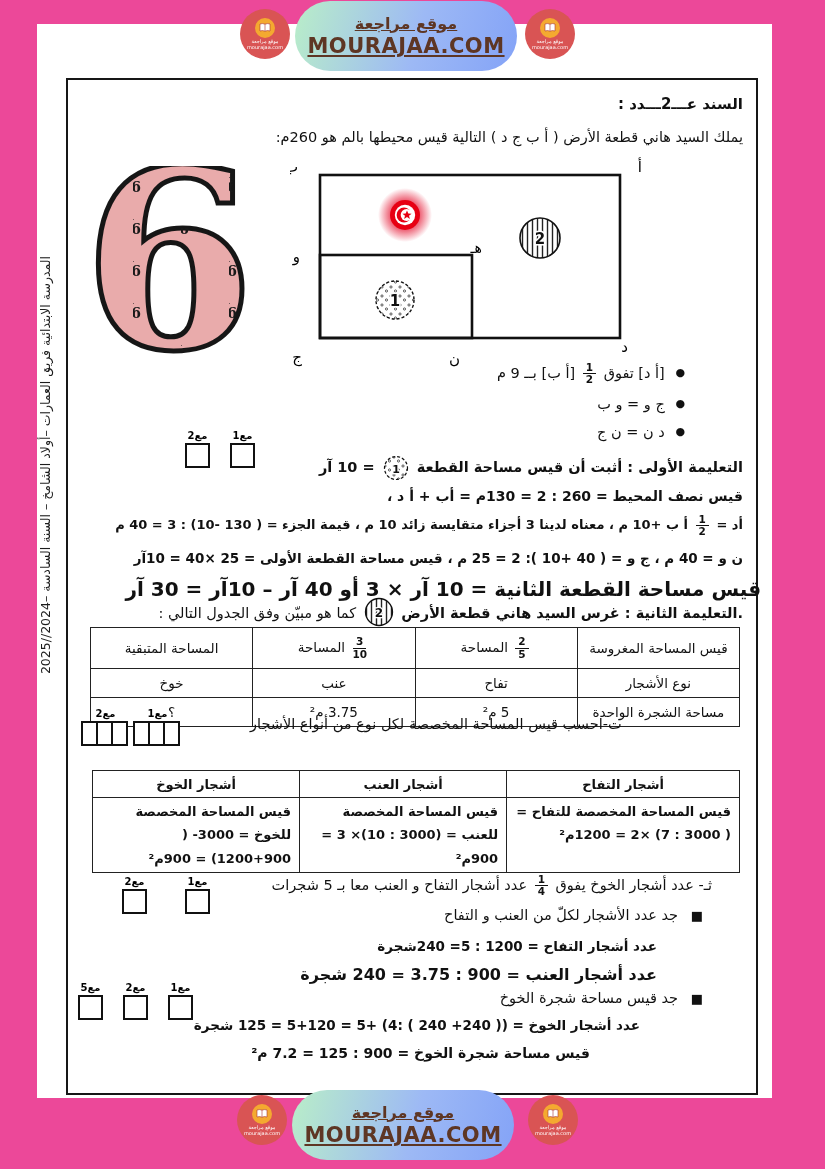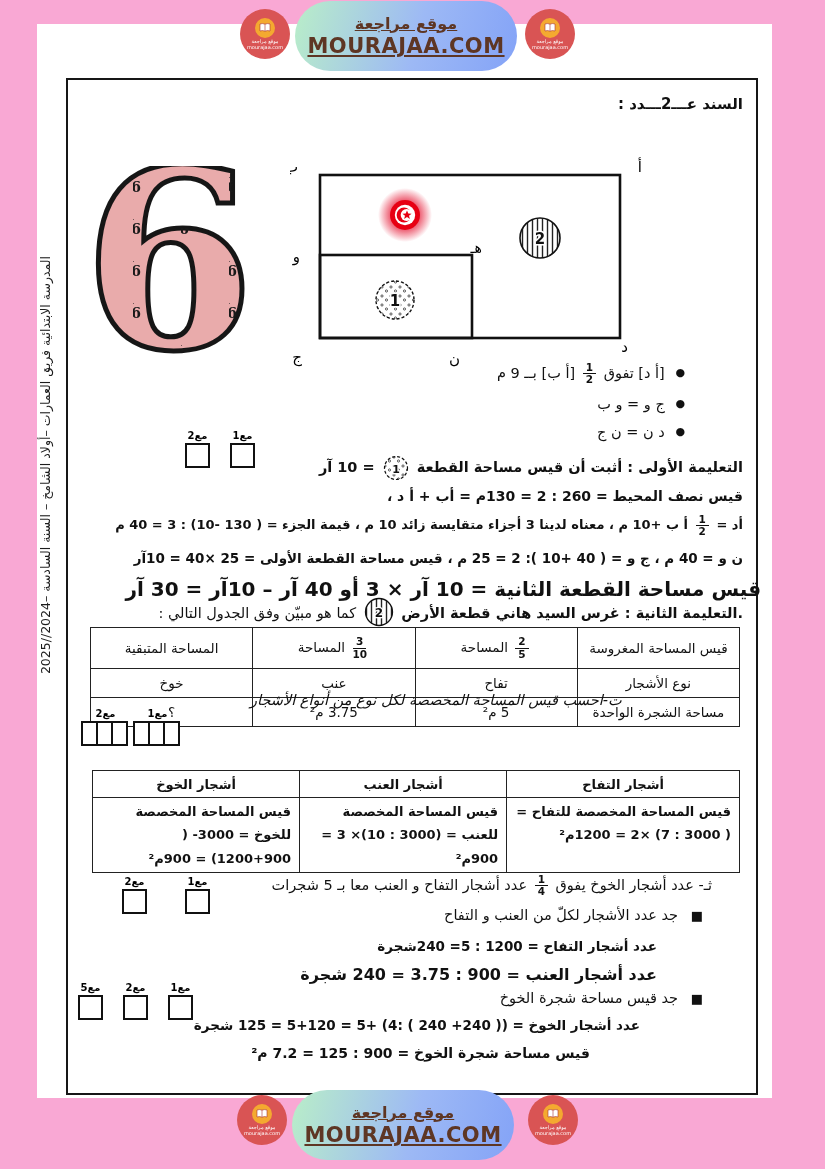--- a/index.html
+++ b/index.html
@@ -1,17 +1,17 @@
 <!DOCTYPE html>
 <html lang="ar"><head>
 <meta charset="utf-8">
 <style>
   html,body{margin:0;padding:0;}
   body{font-family:"DejaVu Sans",sans-serif;}
-  .canvas{position:relative;width:825px;height:1169px;background:#f9a8d4;overflow:hidden;direction:rtl;}
+  .canvas{position:relative;width:825px;height:1169px;background:#ec4899;overflow:hidden;direction:rtl;}
   .page{position:absolute;left:37px;top:24px;width:735px;height:1074px;background:#ffffff;}
   .frame{position:absolute;left:66px;top:78px;width:688px;height:1013px;border:2px solid #161616;background:#fff;}
   
   .pill{position:absolute;width:222px;height:70px;border-radius:38px;
         background:linear-gradient(105deg,#b9eec8 0%,#9db9f5 55%,#84a3f7 100%);
         display:flex;flex-direction:column;align-items:center;justify-content:center;z-index:6;}
   .pill .ar{font-size:16px;font-weight:bold;color:#5e3624;text-decoration:underline;line-height:1.3;}
   .pill .url{font-size:21px;font-weight:bold;color:#5e3624;text-decoration:underline;letter-spacing:.5px;}
   .logo{position:absolute;width:50px;height:50px;border-radius:50%;background:#d95454;z-index:6;
         display:flex;flex-direction:column;align-items:center;justify-content:center;}
@@ -74,20 +74,21 @@
           <path d="M1 1 Q3.5 0 6 1.2 Q8.5 0 11 1 L11 8 Q8.5 7 6 8.2 Q3.5 7 1 8 Z" fill="#fff" stroke="#a33" stroke-width="0.6"></path>
           <line x1="6" y1="1.2" x2="6" y2="8.2" stroke="#a33" stroke-width="0.6"></line>
         </svg>
     </span>
     <span class="tiny"><span>موقع مراجعة</span><br><span>mourajaa.com</span></span>
   </div>
 
   <div class="sidebar">المدرسة الابتدائية فريق العمارات –أولاد الشامخ – السنة السادسة –2024//2025</div>
 
   <div class="line b" style="top:95px;right:82px;font-size:15px;">السند عـــ2ـــدد :</div>
+  <div class="line" style="top:129px;right:82px;">يملك السيد هاني قطعة الأرض  ( أ ب ج د ) التالية  قيس محيطها بالم هو 260م:</div>
 
   <div style="position:absolute;left:85px;top:166px;z-index:2;">
     <svg width="168" height="210" viewBox="0 0 168 210">
       <defs>
         <pattern id="p6" width="48" height="42" patternUnits="userSpaceOnUse">
           <g font-size="14" font-weight="bold" fill="#1a1a1a" font-family="DejaVu Serif, serif">
             <text x="2" y="12">1 5 6</text>
             <text x="8" y="26">6 2 4 3</text>
             <text x="0" y="39">0 9 8 1</text>
           </g>
@@ -229,21 +230,21 @@
     </tr>
     <tr>
       <td>مساحة الشجرة الواحدة</td>
       <td>5 م²</td>
       <td>3.75 م²</td>
       <td>؟</td>
     </tr>
   </tbody>
     </table>
 
-  <div class="line" style="top:692px;left:250px;right:auto;font-style:italic;">ت-احسب قيس المساحة المخصصة لكل نوع من أنواع الأشجار</div>
+  <div class="line" style="top:716px;left:250px;right:auto;">ت-احسب قيس المساحة المخصصة لكل نوع من أنواع الأشجار</div>
 
   <div class="crit" style="left:83px;top:708px;gap:7px;">
     <div class="crit-item">
       <span class="crit-label">مع1</span>
       <span class="strip">
           <div></div>
           <div></div>
           <div></div>
         </span>
     </div>

